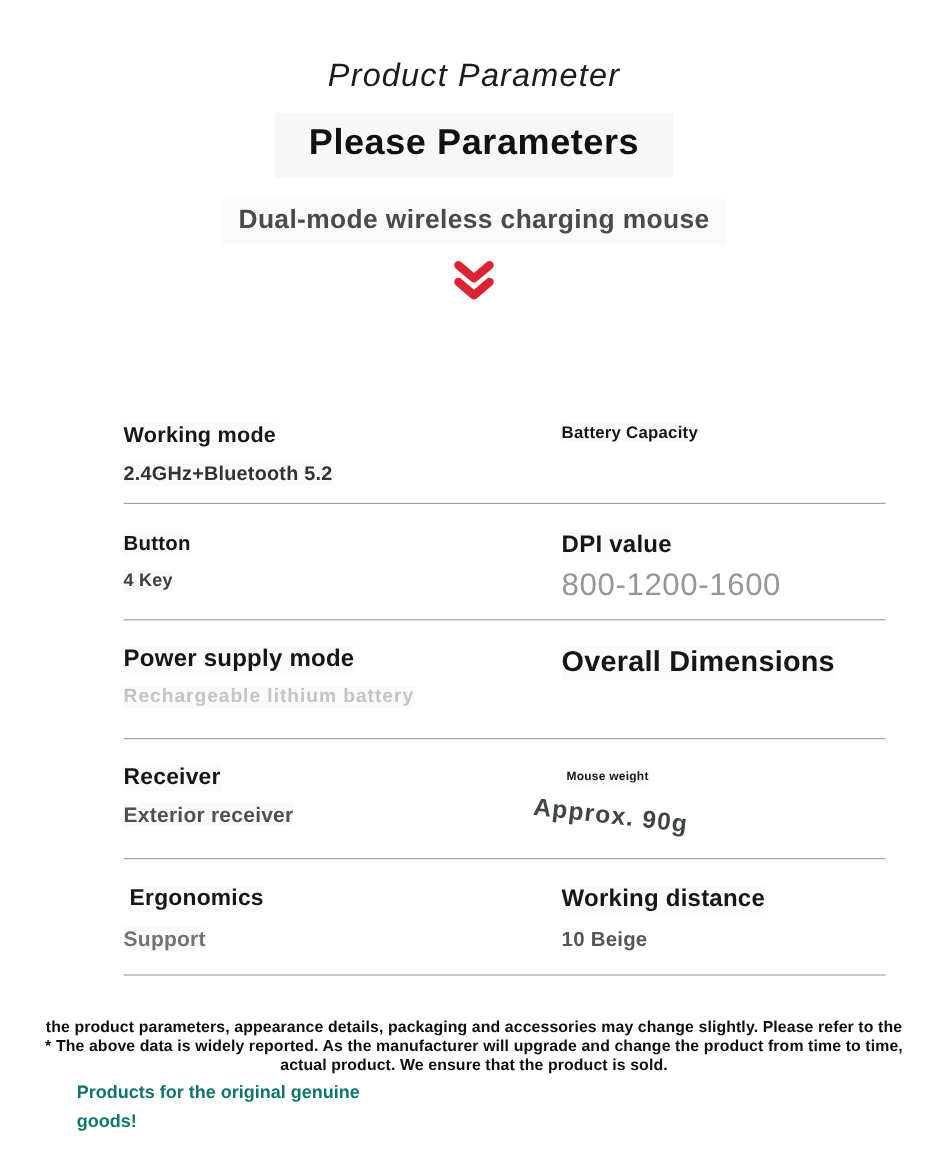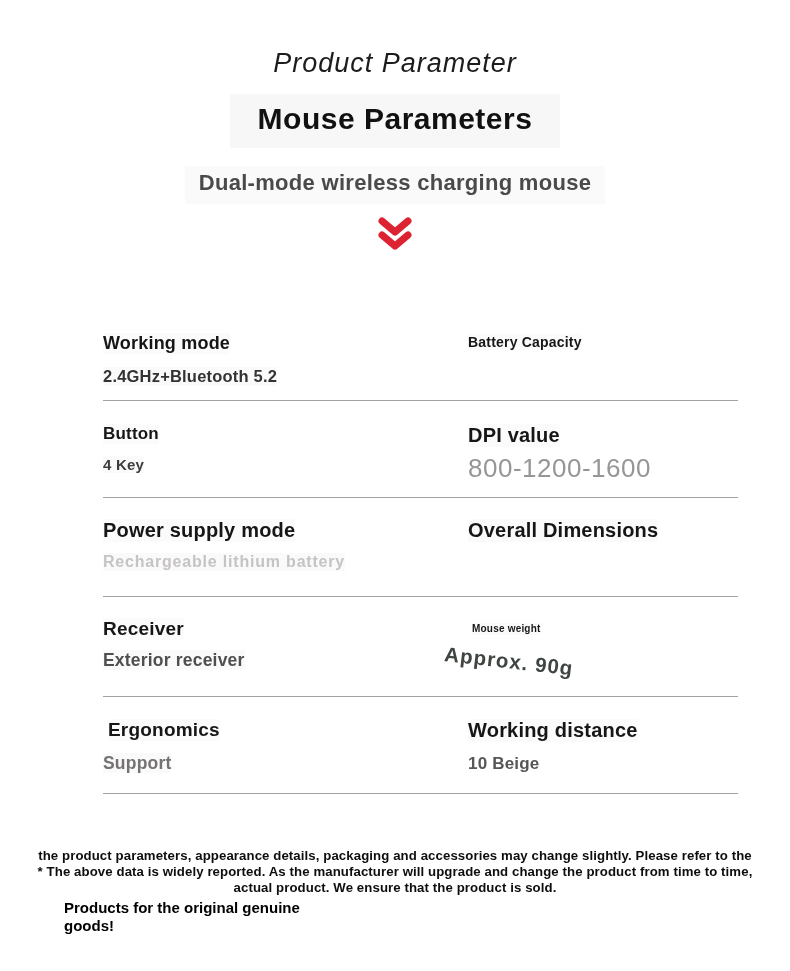--- a/index.html
+++ b/index.html
@@ -87,21 +87,21 @@
     color: #161616;
     background: #fbfbfb;
     letter-spacing: 0.2px;
   }
   .val { display: inline-block; letter-spacing: 0.2px; }
   .cell .lbl, .cell .val { white-space: nowrap; }
   .cell { overflow: visible; }
   .cell > div { line-height: 1.15; }
 
   
-  .r1 { height: 75px; }
+  .r1 { height: 75px; margin-top: 19px; }
   .r2 { height: 97px; }
   .r3 { height: 99px; }
   .r4 { height: 100px; }
   .r5 { height: 97px; }
 
   
   .r1 .lbl-row { margin-top: 7px; }
   .r1 .val-row { margin-top: 13px; }
   .r1 .cell-left  .lbl { font-size: 18px; }
   .r1 .cell-left  .val { font-size: 16.5px; font-weight: bold; color: #333333; background: #fafafa; }
@@ -116,21 +116,21 @@
   .r2 .cell-left  .val { font-size: 15px; font-weight: bold; color: #3d3d3d; background: #fafafa; }
   .r2 .cell-right .lbl { font-size: 20px; }
   .r2 .cell-right .val-row { margin-top: 7px; }
   .r2 .cell-right .val { font-size: 26px; font-weight: 300; color: #989595; letter-spacing: 0.5px; }
 
   
   .r3 .lbl-row { margin-top: 21px; }
   .r3 .val-row { margin-top: 11px; }
   .r3 .cell-left  .lbl { font-size: 20px; }
   .r3 .cell-left  .val { font-size: 16px; font-weight: bold; color: #c6c3c3; background: #fafafa; letter-spacing: 0.8px; }
-  .r3 .cell-right .lbl { font-size: 20px; }
+  .r3 .cell-right .lbl { font-size: 24px; }
   .r3 .cell-right .val-row { margin-top: 7px; }
   .r3 .cell-right .val { font-size: 26px; font-weight: 300; color: #a7a4a4; letter-spacing: 0.8px; }
 
   
   .r4 .lbl-row { margin-top: 21px; }
   .r4 .val-row { margin-top: 10px; }
   .r4 .cell-left  .lbl { font-size: 19px; }
   .r4 .cell-left  .val { font-size: 17.5px; font-weight: bold; color: #4f4f4f; background: #fafafa; }
   .r4 .cell-right .lbl-row { padding-left: 4px; }
   .r4 .cell-right .lbl { font-size: 10px; }
@@ -168,33 +168,33 @@
     line-height: 16.2px;
     letter-spacing: 0.1px;
   }
   .footer-note {
     position: absolute;
     top: 899px;
     left: 33px;
     width: 245px;
     font-size: 15px;
     font-weight: bold;
-    color: #000000;
-    line-height: 18px;
+    color: #0f766e;
+    line-height: 24px;
   }
 </style>
 </head>
 <body>
 
 <div class="page">
 
   <div class="product-title">Product Parameter</div>
 
   <div class="section-title-wrap">
-    <span class="section-title">Mouse Parameters</span>
+    <span class="section-title">Please Parameters</span>
   </div>
 
   <div class="subtitle-wrap">
     <span class="product-subtitle">Dual-mode wireless charging mouse</span>
   </div>
 
   <div class="chevron-wrap">
     <span>
       <svg width="42" height="42" viewBox="0 0 42 42">
         <path d="M8 6 L21 17 L34 6" fill="none" stroke="#dd2231" stroke-width="7" stroke-linecap="round" stroke-linejoin="round"></path>

